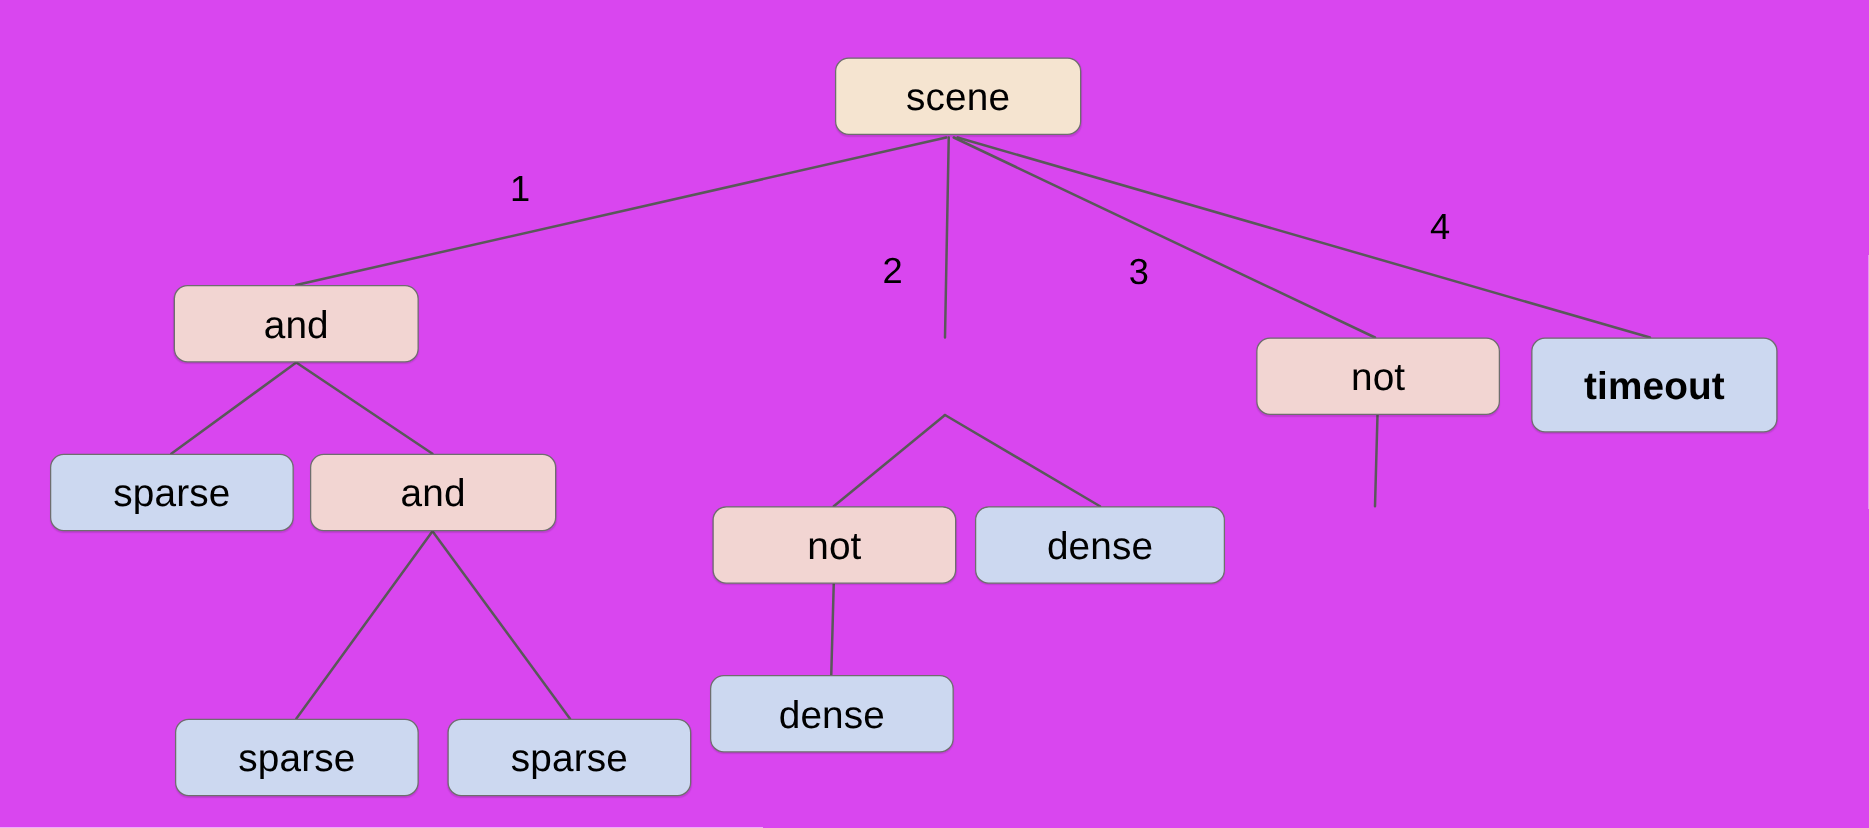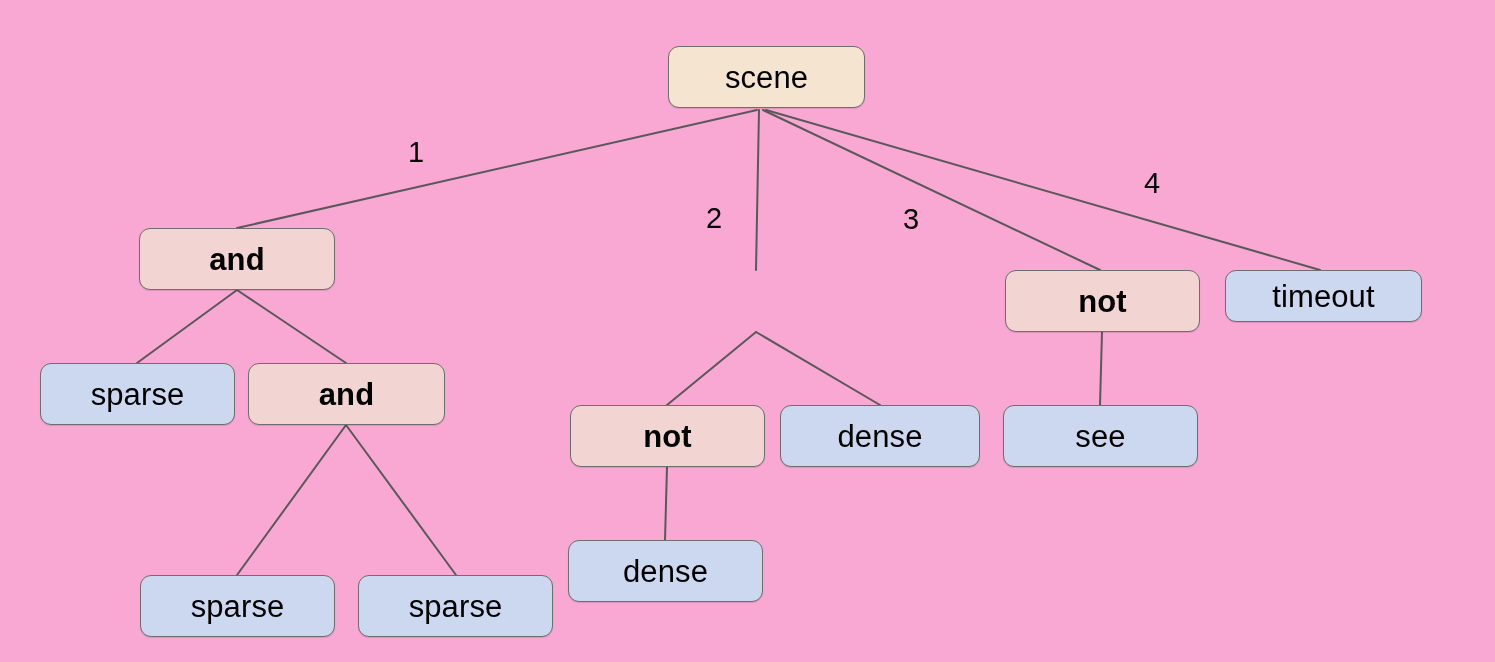--- a/index.html
+++ b/index.html
@@ -4,21 +4,21 @@
 <style>
   html, body {
     margin: 0;
     padding: 0;
     background: #ffffff;
   }
   #canvas {
     position: relative;
     width: 1495px;
     height: 662px;
-    background: #f9a8d4;
+    background: #d946ef;
     overflow: hidden;
     font-family: "Liberation Sans", sans-serif;
     text-align: right;
   }
   #edge-layer {
     position: absolute;
     left: 0;
     top: 0;
     width: 1495px;
     height: 662px;
@@ -30,21 +30,21 @@
     border-radius: 11px;
     display: flex;
     align-items: center;
     justify-content: center;
     color: #000000;
     font-size: 31px;
     line-height: 1;
     letter-spacing: 0.1px;
     box-shadow: 0 1px 1px rgba(0,0,0,0.12);
   }
-  .node-op   { background: #f2d5d2; font-weight: bold; }
+  .node-op   { background: #f2d5d2; }
   .node-leaf { background: #ccd8f0; }
   .node-root { background: #f5e4d0; }
   .node-label {
     pointer-events: none;
     white-space: nowrap;
   }
   .edge-label {
     position: absolute;
     color: #000000;
     font-size: 29px;
@@ -94,23 +94,20 @@
     </div>
     <div class="node node-leaf" style="left: 780px; top: 405px; width: 200px; height: 62px;">
       <span class="node-label">dense</span>
     </div>
     <div class="node node-leaf" style="left: 568px; top: 540px; width: 195px; height: 62px;">
       <span class="node-label">dense</span>
     </div>
     <div class="node node-op" style="left: 1005px; top: 270px; width: 195px; height: 62px;">
       <span class="node-label">not</span>
     </div>
-    <div class="node node-leaf" style="left: 1003px; top: 405px; width: 195px; height: 62px;">
-      <span class="node-label">see</span>
-    </div>
-    <div class="node node-leaf" style="left: 1225px; top: 270px; width: 197px; height: 52px;">
+    <div class="node node-leaf" style="left: 1225px; top: 270px; width: 197px; height: 76px; font-weight: bold;">
       <span class="node-label">timeout</span>
     </div>
     <div class="edge-label" style="left: 416px; top: 152px;">1</div>
     <div class="edge-label" style="left: 714px; top: 218px;">2</div>
     <div class="edge-label" style="left: 911px; top: 219px;">3</div>
     <div class="edge-label" style="left: 1152px; top: 183px;">4</div>
   </div>
 
 </body></html>

